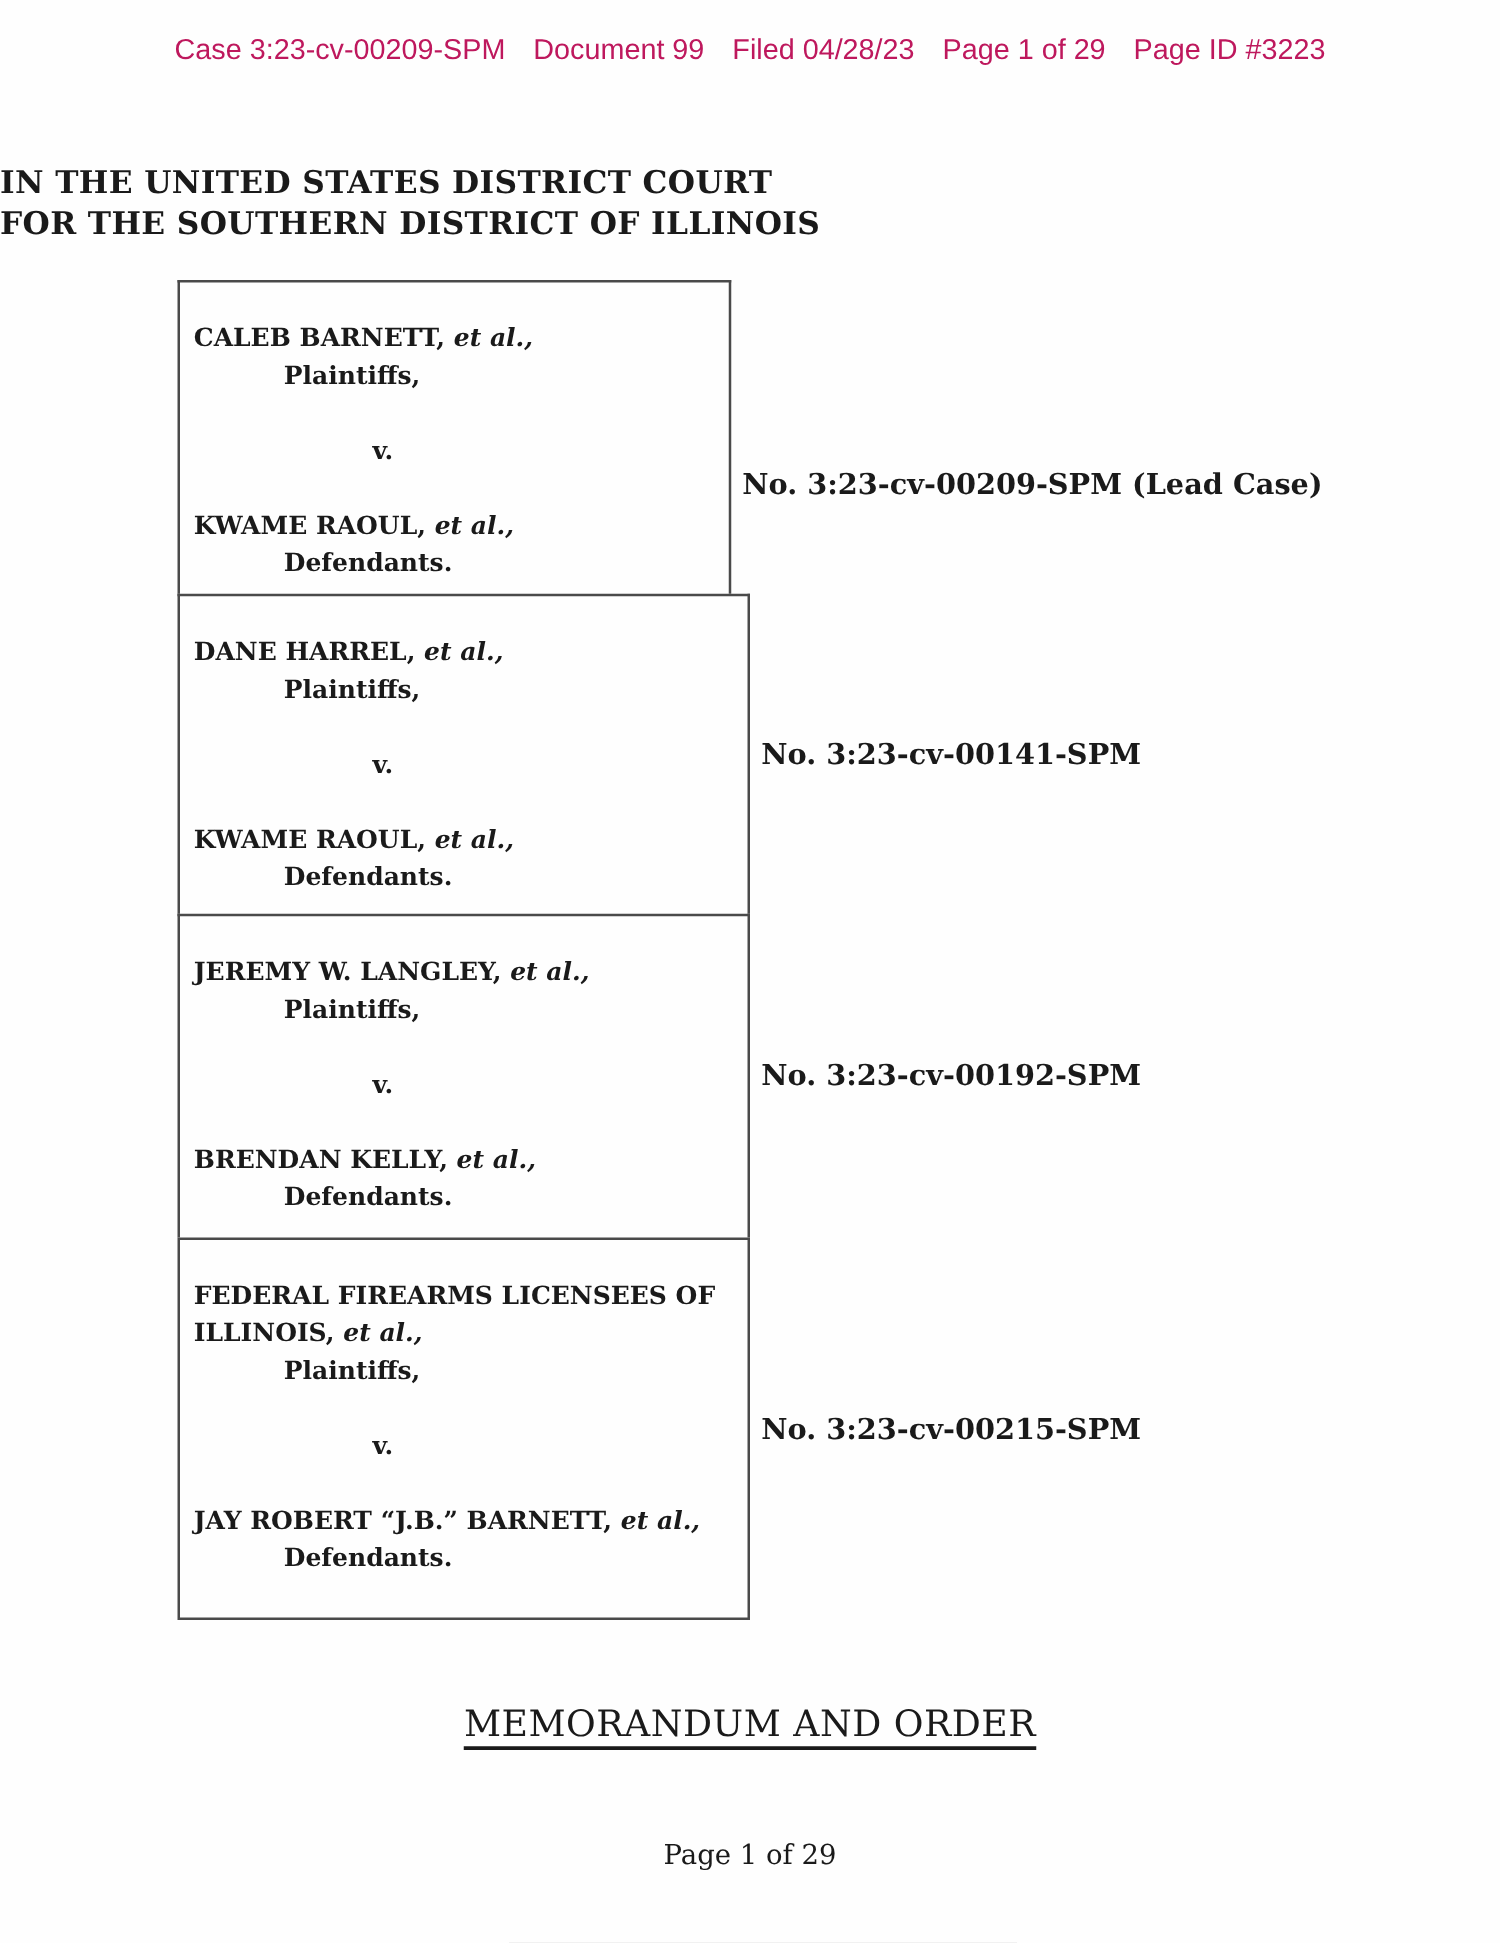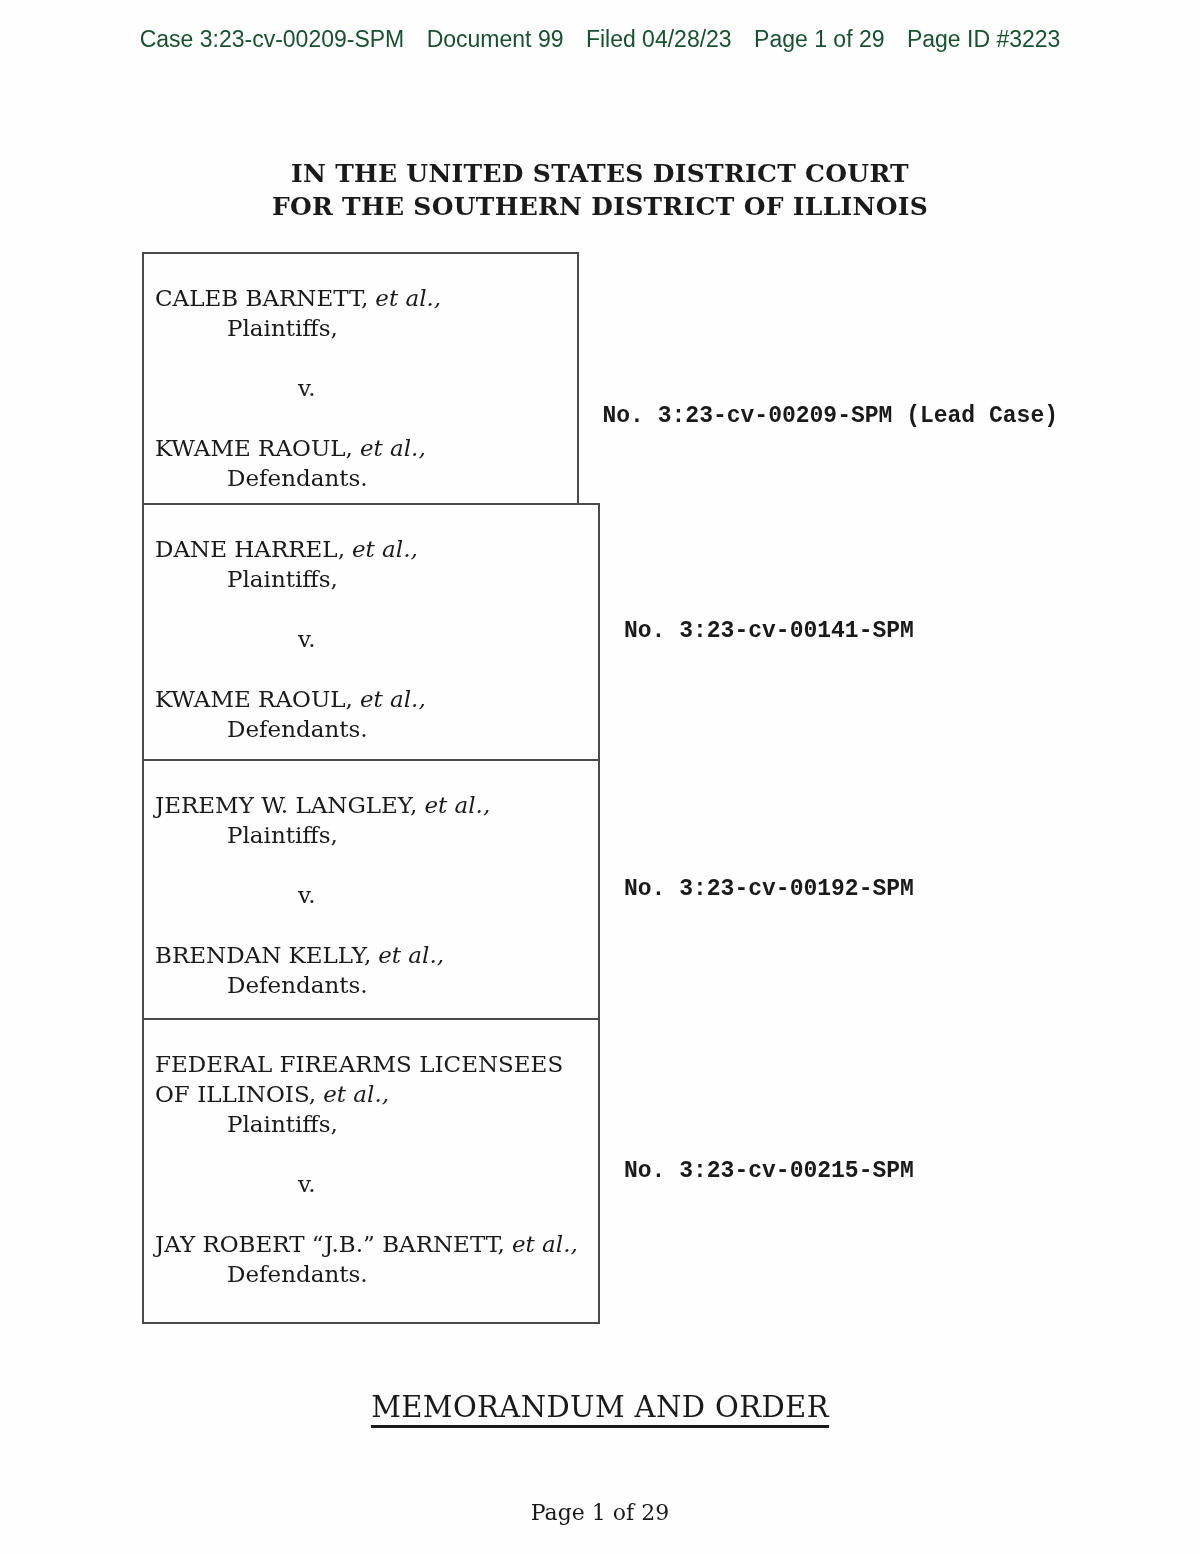--- a/index.html
+++ b/index.html
@@ -14,68 +14,67 @@
     position: relative;
   }
 
   
   .stamp {
     padding-top: 26px;
     text-align: center;
     font-family: "Liberation Sans", sans-serif;
     font-size: 23px;
     line-height: 27px;
-    color: #14532d;
+    color: #be185d;
   }
   .stamp span { margin: 0 8px; white-space: nowrap; }
 
   
   .court-title {
-    margin-top: 104px;
-    text-align: center;
+    margin-top: 76px;
+    text-align: left;
     font-weight: bold;
     font-size: 25px;
     line-height: 33px;
     letter-spacing: 0.3px;
   }
 
   
   .caption { margin: 29px 0 0 142px; width: 916px; }
   .case-row { display: flex; }
   .case-left {
     width: 458px;
     box-sizing: border-box;
     border-left: 2px solid #4a4a4a;
     border-right: 2px solid #4a4a4a;
     border-top: 2px solid #4a4a4a;
     padding: 29px 8px 10px 11px;
-    font-size: 23px;
-    font-weight: normal;
+    font-size: 20px;
+    font-weight: bold;
     line-height: 30px;
   }
   .case-row:last-child .case-left { border-bottom: 2px solid #4a4a4a; }
   .r1 .case-left { min-height: 245px; }
   .r2 .case-left { min-height: 256px; }
   .r3 .case-left { min-height: 259px; }
   .r4 .case-left { min-height: 306px; }
 
   .etal { font-style: italic; margin-left: 7px; }
   .role-line { padding-left: 72px; }
   .versus-line { padding-left: 143px; margin-top: 30px; }
   .party-line.second { margin-top: 30px; }
 
   .case-right {
     flex: 1;
     display: flex;
     align-items: center;
-    padding-left: 24px;
+    padding-left: 9px;
     font-size: 23px;
     font-weight: bold;
     white-space: nowrap;
-    font-family: Liberation Mono, monospace;
   }
   .r1 .case-right .num { position: relative; top: 38px; }
 
   
   .order-heading { margin-top: 66px; text-align: center; }
   .order-heading .heading-text {
     display: inline-block;
     font-size: 29px;
     font-weight: normal;
     letter-spacing: 0.4px;

